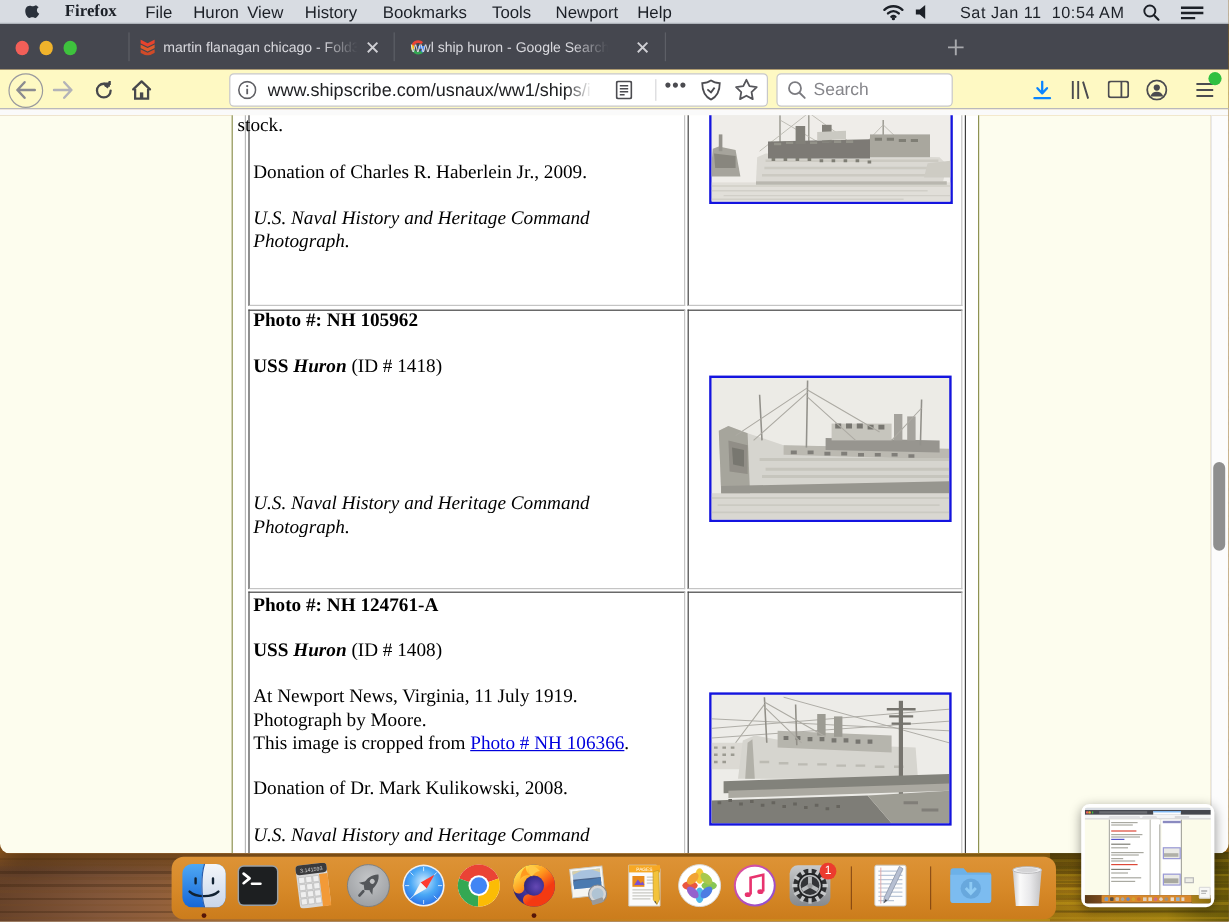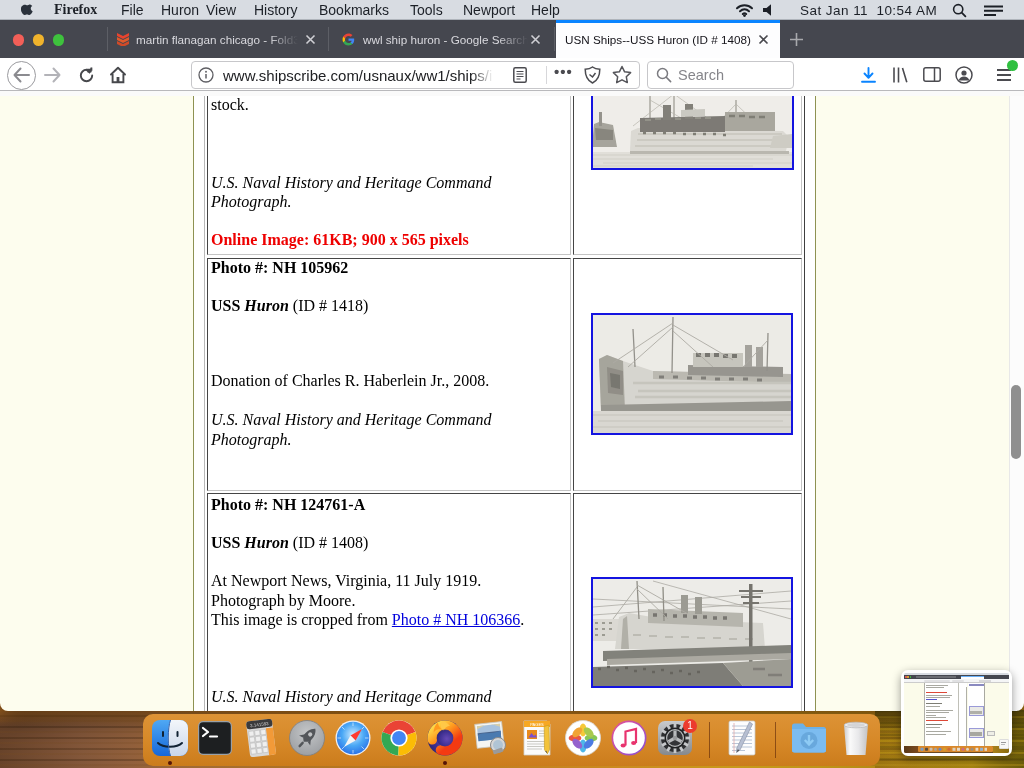--- a/index.html
+++ b/index.html
@@ -26,21 +26,21 @@
 #menubar .mi { position:absolute; top:2px; }
 #menubar .b { font-weight:700;font-family:Liberation Serif, serif; }
 
 
 #window { left:0; top:20px; width:1024px; height:691px; border-radius:0 0 8px 8px; overflow:hidden; box-shadow:0 10px 25px rgba(0,0,0,0.45); }
 #tabbar { left:0; top:0; width:1024px; height:38px; background:#45474f; }
 .tabsep { position:absolute; top:7px; width:1px; height:24px; background:#5d5f66; }
 .tab-title { position:absolute; top:12.5px; font-size:11.7px; color:#d9d9de; white-space:nowrap; overflow:hidden; }
 #activetab { position:absolute; left:556px; top:0; width:224px; height:38px; background:#fdfdfe; }
 #activetab .stripe { position:absolute; left:0; top:0; width:224px; height:3px; background:#0a84ff; }
-#toolbar { left:0; top:38px; width:1024px; height:33px; background:#ffffff; border-bottom:1px solid #b9b9bc; }
+#toolbar { left:0; top:38px; width:1024px; height:33px; background:#fef9c3; border-bottom:1px solid #b9b9bc; }
 #tstrip { left:0; top:71px; width:1024px; height:5px; background:#fafafa; }
 
 
 #content { left:0; top:76px; width:1009px; height:615px; background:#fdfdee; overflow:hidden; }
 #content .serif { font-family:"Liberation Serif", serif; font-size:16px; line-height:19.4px; color:#000; white-space:nowrap; }
 #whitecol { left:193px; top:-80px; width:623px; height:800px; background:#ffffff; border-left:1px solid #8e9252; border-right:1px solid #8e9252; }
 #innerframe { left:204px; top:-80px; width:601px; height:800px; border-left:1px solid #b9b9b9; border-right:1px solid #3e3e3e; }
 .tcell { position:absolute; left:207px; width:364px; background:#fff;
   border-top:1px solid #454545; border-left:1px solid #454545;
   border-bottom:1px solid #c4c4c4; border-right:1px solid #c4c4c4; }
@@ -92,32 +92,25 @@
     <svg style="position:absolute;left:305px;top:14px" width="11" height="11" viewBox="0 0 11 11">
         <path d="M1.5 1.5 L9.5 9.5 M9.5 1.5 L1.5 9.5" stroke="#cfcfd4" stroke-width="1.6"></path>
       </svg>
 
     <svg style="position:absolute;left:342px;top:13px" width="13" height="13" viewBox="0 0 48 48">
       <path fill="#4285F4" d="M45.1 24.5c0-1.6-.1-3.1-.4-4.5H24v8.5h11.8c-.5 2.8-2.1 5.1-4.4 6.7v5.5h7.1C42.7 36.8 45.1 31.2 45.1 24.5z"></path>
       <path fill="#34A853" d="M24 46c6 0 11-2 14.6-5.3l-7.1-5.5c-2 1.3-4.5 2.1-7.5 2.1-5.8 0-10.7-3.9-12.4-9.2H4.2v5.7C7.9 41.1 15.4 46 24 46z"></path>
       <path fill="#FBBC05" d="M11.6 28.1c-.4-1.3-.7-2.7-.7-4.1s.2-2.8.7-4.1v-5.7H4.2C2.8 17.1 2 20.4 2 24s.8 6.9 2.2 9.8l7.4-5.7z"></path>
       <path fill="#EA4335" d="M24 10.8c3.3 0 6.2 1.1 8.5 3.3l6.3-6.3C35 4.3 30 2 24 2 15.4 2 7.9 6.9 4.2 14.2l7.4 5.7C13.3 14.6 18.2 10.8 24 10.8z"></path>
     </svg>
-    <div class="tab-title" style="left:363px;width:165px;-webkit-mask-image:linear-gradient(90deg,#000 82%,transparent 100%);">wwl ship huron - Google Search</div>
+    <div class="tab-title" style="left:342px;width:165px;-webkit-mask-image:linear-gradient(90deg,#000 82%,transparent 100%);">wwl ship huron - Google Search</div>
     <svg style="position:absolute;left:530px;top:14px" width="11" height="11" viewBox="0 0 11 11">
         <path d="M1.5 1.5 L9.5 9.5 M9.5 1.5 L1.5 9.5" stroke="#cfcfd4" stroke-width="1.6"></path>
       </svg>
 
-    <div id="activetab">
-      <div class="stripe"></div>
-      <div class="tab-title" style="left:9px;color:#15141a;width:190px">USN Ships--USS Huron (ID # 1408)</div>
-      <svg style="position:absolute;left:202px;top:14px" width="11" height="11" viewBox="0 0 11 11">
-          <path d="M1.5 1.5 L9.5 9.5 M9.5 1.5 L1.5 9.5" stroke="#4a4a4f" stroke-width="1.6"></path>
-        </svg>
-    </div>
 
     <svg style="position:absolute;left:789px;top:12px" width="15" height="15" viewBox="0 0 15 15">
         <path d="M7.5 1 V14 M1 7.5 H14" stroke="#a8a9ad" stroke-width="1.6"></path>
       </svg>
   </div>
   <div class="abs" id="toolbar">
     <div style="position:absolute;left:7px;top:2.5px;width:29px;height:29px;border-radius:50%;border:1.5px solid #9a9a9e"></div>
     <svg style="position:absolute;left:12px;top:9px" width="19" height="16" viewBox="0 0 19 16">
         <path d="M8.5 1.5 L2.5 8 L8.5 14.5 M2.5 8 H17" stroke="#8b8b90" stroke-width="2" fill="none" stroke-linecap="round" stroke-linejoin="round"></path>
       </svg>
@@ -190,32 +183,32 @@
   <div class="abs" id="content">
     <div class="abs" id="whitecol"></div>
     <div class="abs" id="innerframe"></div>
     <div class="tcell" style="top:-80px;height:238.5px"></div>
     <div class="pcell" style="top:-80px;height:238.5px"></div>
     <div class="tcell" style="top:161.5px;height:233px"></div>
     <div class="pcell" style="top:161.5px;height:233px"></div>
     <div class="tcell" style="top:396.5px;height:330px"></div>
     <div class="pcell" style="top:396.5px;height:330px"></div>
 
-    <div class="serif abs" style="left:211px;top:-0.8px">stock.</div>
+    <div class="serif abs" style="left:198px;top:-0.8px">stock.</div>
+    <div class="serif abs" style="left:211px;top:37.6px">Donation of Charles R. Haberlein Jr., 2009.</div>
     <div class="serif abs it" style="left:211px;top:76.5px">U.S. Naval History and Heritage Command<br>Photograph.</div>
-    <div class="serif abs red" style="left:211px;top:133.5px">Online Image: 61KB; 900 x 565 pixels</div>
 
     <div class="serif abs" style="left:211px;top:162.2px"><b>Photo #: NH 105962</b></div>
     <div class="serif abs" style="left:211px;top:200.3px"><b>USS <i>Huron</i></b> (ID # 1418)</div>
-    <div class="serif abs" style="left:211px;top:275.4px">Donation of Charles R. Haberlein Jr., 2008.</div>
     <div class="serif abs it" style="left:211px;top:314.4px">U.S. Naval History and Heritage Command<br>Photograph.</div>
 
     <div class="serif abs" style="left:211px;top:398.9px"><b>Photo #: NH 124761-A</b></div>
     <div class="serif abs" style="left:211px;top:436.9px"><b>USS <i>Huron</i></b> (ID # 1408)</div>
     <div class="serif abs" style="left:211px;top:475.4px">At Newport News, Virginia, 11 July 1919.<br>Photograph by Moore.<br>This image is cropped from <span style="color:#0000dd;text-decoration:underline">Photo # NH 106366</span>.</div>
+    <div class="serif abs" style="left:211px;top:552.4px">Donation of Dr. Mark Kulikowski, 2008.</div>
     <div class="serif abs it" style="left:211px;top:590.9px">U.S. Naval History and Heritage Command</div>
 
     <div class="photo" style="left:591px;top:-56px;width:203px;height:129.5px">
       <svg width="199" height="125.5" viewBox="0 0 199 125.5">
         <defs>
             <filter id="bl1" x="-5%" y="-5%" width="110%" height="110%">
               <feGaussianBlur stdDeviation="0.55"></feGaussianBlur>
             </filter>
           </defs>
         <rect width="199" height="126" fill="#edebe6"></rect>

